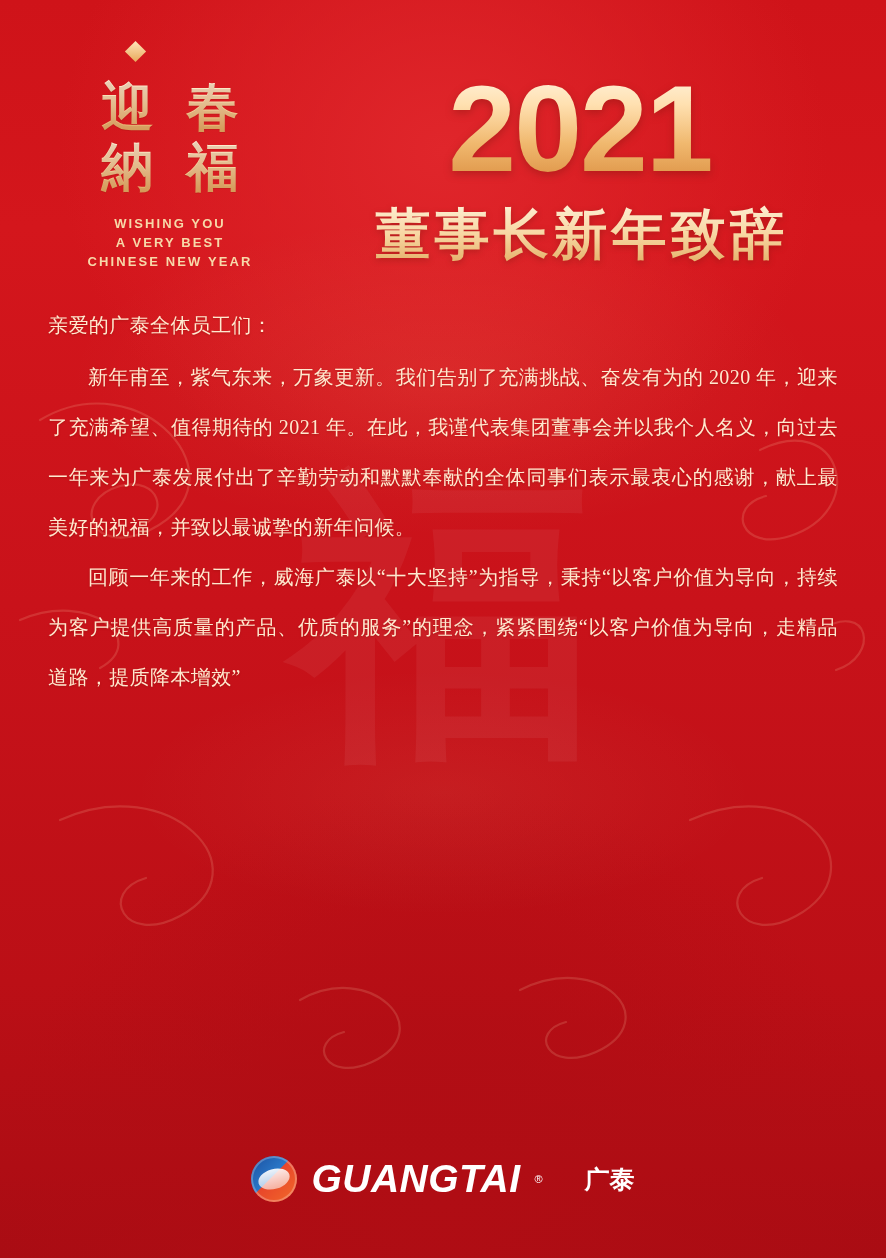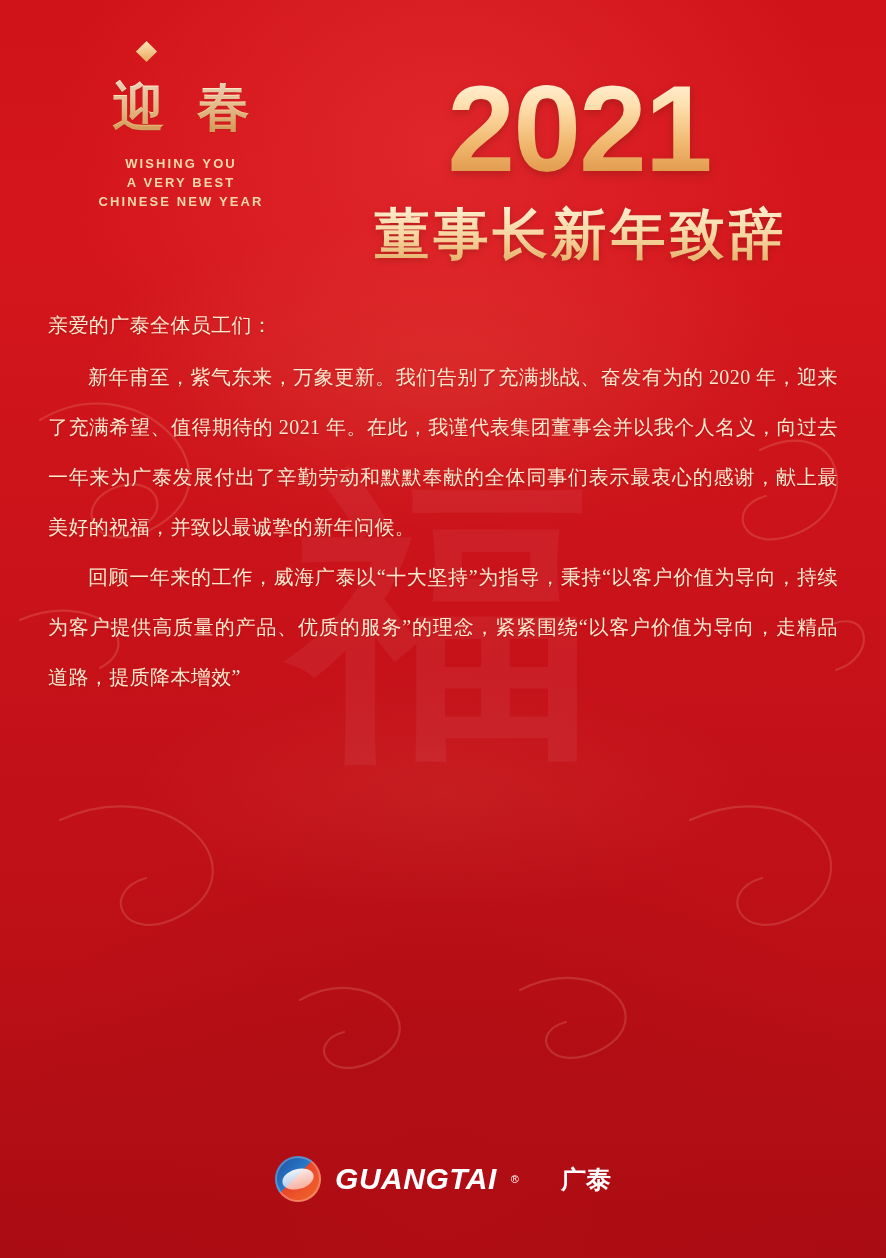--- a/index.html
+++ b/index.html
@@ -72,21 +72,20 @@
     left: 0; top: 300px;
     width: 886px; height: 820px;
     opacity: 0.16;
     pointer-events: none;
   }
 
   
   header.poster-head {
     position: relative;
     height: 300px;
-    margin-left: 11px;
   }
 
   .diamond {
     position: absolute;
     left: 128px;
     top: 44px;
     width: 15px;
     height: 15px;
     background: linear-gradient(135deg, #ffe6bb, #e8a85a);
     transform: rotate(45deg);
@@ -117,21 +116,21 @@
     font-family: "Liberation Sans", sans-serif;
     font-size: 13px;
     font-weight: bold;
     letter-spacing: 2.1px;
     line-height: 19px;
     color: #f7d9a9;
   }
 
   .year-block {
     position: absolute;
-    left: 348px;
+    left: 360px;
     top: 68px;
     width: 440px;
     text-align: center;
   }
   .year {
     font-family: "Liberation Sans", sans-serif;
     font-size: 122px;
     font-weight: bold;
     line-height: 122px;
     letter-spacing: -2px;
@@ -197,21 +196,21 @@
     content: "";
     position: absolute;
     left: 7px; top: 13px;
     width: 32px; height: 20px;
     border-radius: 50%;
     background: linear-gradient(180deg, rgba(255,255,255,0.92), rgba(255,255,255,0.55));
     transform: rotate(-16deg);
   }
   .logo-text {
     font-family: "Liberation Sans", sans-serif;
-    font-size: 30px;
+    font-size: 39px;
     font-weight: bold;
     font-style: italic;
     letter-spacing: 0.5px;
     color: #ffffff;
   }
   .logo-cn {
     font-family: "Liberation Serif", "DejaVu Serif", serif;
     font-size: 25px;
     font-weight: bold;
     color: #ffffff;
@@ -243,20 +242,21 @@
       <path d="M20,320 C90,290 150,340 100,368"></path>
       <path d="M820,330 C870,300 880,356 836,370"></path>
     </g>
   </svg>
 
   <header class="poster-head">
     <div class="diamond"></div>
 
     <div class="lede-block">
       <div class="lede-line">迎 春</div>
+      <div class="lede-line">納 福</div>
       <div class="lede-en">
         <div>WISHING YOU</div>
         <div>A VERY BEST</div>
         <div>CHINESE NEW YEAR</div>
       </div>
     </div>
 
     <div class="year-block">
       <div class="year">2021</div>
       <div class="year-title">董事长新年致辞</div>

